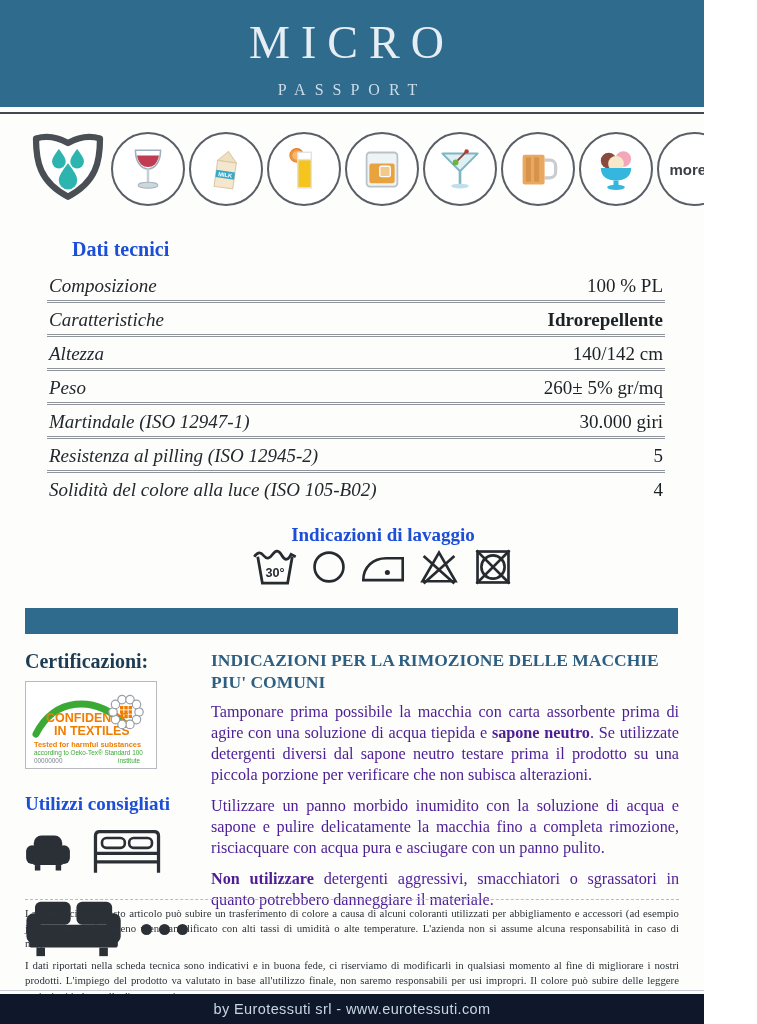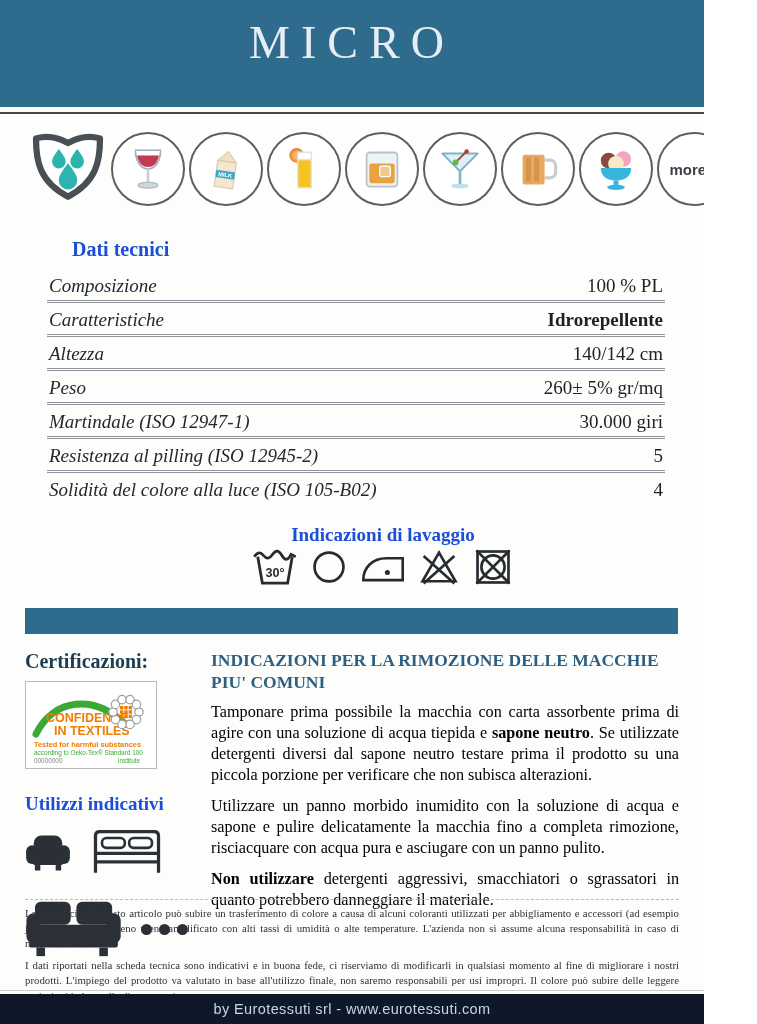--- a/index.html
+++ b/index.html
@@ -46,21 +46,21 @@
   .colR{flex:1;}
   .cert-title{font-size:20px;font-weight:bold;color:#1d3c53;}
   .oeko{margin-top:8px;width:130px;height:86px;border:1px solid #b7bbbf;background:#fff;}
   .util-title{margin-top:24px;font-size:19px;}
   .furn-row1{display:flex;align-items:flex-end;gap:8px;margin-top:10px;}
   .furn-row2{display:flex;align-items:center;gap:16px;margin-top:24px;}
   .dots{display:flex;gap:7px;}
   .dot{width:11px;height:11px;border-radius:50%;background:#2b3036;}
 
   .stain-title{font-size:17.5px;line-height:1.25;font-weight:bold;color:#2d5f82;}
-  .colR p{font-size:16.2px;line-height:1.3;text-align:justify;margin:10px 0 0 0;color:#000000;}
+  .colR p{font-size:16.2px;line-height:1.3;text-align:justify;margin:10px 0 0 0;color:#4c1d95;}
   .colR p:first-of-type{margin-top:8px;}
   .b{font-weight:bold;}
 
   
   .disc{position:absolute;left:25px;right:25px;top:899px;border-top:1px dashed #b8bcc0;
         padding-top:6px;font-size:10.8px;line-height:1.4;text-align:justify;color:#2e3338;}
   .disc p{margin:0 0 7px 0;}
 
   
   .footer-line{position:absolute;left:0;right:0;bottom:33px;height:1px;background:#c8ccd0;}
@@ -68,20 +68,21 @@
           display:flex;align-items:center;justify-content:center;
           font-family:"Liberation Sans",sans-serif;font-size:14.5px;color:#c7d6e1;letter-spacing:.4px;}
 </style>
 </head>
 <body>
 
 <div class="page">
 
   <div class="hdr">
     <div class="hdr-title">MICRO</div>
+    <div class="hdr-sub">PASSPORT</div>
   </div>
   <div class="hdr-edge"></div>
 
   <div class="icons-row">
     <span>
       <svg width="78" height="80" viewBox="0 0 68 70">
         <path d="M6 10 Q20 6 34 14 Q48 6 62 10 C62 30 59 48 34 61 C9 48 6 30 6 10 Z" fill="#ffffff" stroke="#4a4f55" stroke-width="5.5" stroke-linejoin="round"></path>
         <g fill="#2db4ae">
           <path transform="translate(26,27) scale(0.85)" d="M0 -9 C4.5 -3 7 0.5 7 4 A7 7 0 1 1 -7 4 C-7 0.5 -4.5 -3 0 -9 Z"></path>
           <path transform="translate(42,27) scale(0.85)" d="M0 -9 C4.5 -3 7 0.5 7 4 A7 7 0 1 1 -7 4 C-7 0.5 -4.5 -3 0 -9 Z"></path>
@@ -261,21 +262,21 @@
                 <rect x="102.6" y="32.6" width="3.4" height="3.4"></rect>
             </g>
           </g>
           <text x="8" y="65" font-size="7.4" font-weight="bold" fill="#f07d00" font-family="Liberation Sans,sans-serif">Tested for harmful substances</text>
           <text x="8" y="73" font-size="6.4" fill="#3aaa35" font-family="Liberation Sans,sans-serif">according to Oeko-Tex® Standard 100</text>
           <text x="8" y="81" font-size="6.4" fill="#7d838a" font-family="Liberation Sans,sans-serif">00000000</text>
           <text x="92" y="81" font-size="6.4" fill="#3aaa35" font-family="Liberation Sans,sans-serif">institute</text>
         </svg>
       </div>
 
-      <div class="sec-title util-title">Utilizzi indicativi</div>
+      <div class="sec-title util-title">Utilizzi consigliati</div>
 
       <div class="furn-row1">
         <svg width="46" height="44" viewBox="0 0 42 40" fill="#2b3036">
           <rect x="8" y="4" width="26" height="18" rx="7"></rect>
           <rect x="1" y="13" width="11" height="17" rx="5.5"></rect>
           <rect x="30" y="13" width="11" height="17" rx="5.5"></rect>
           <rect x="7" y="20" width="28" height="11" rx="2"></rect>
           <rect x="9" y="31" width="5" height="5"></rect>
             <rect x="28" y="31" width="5" height="5"></rect>
         </svg>

